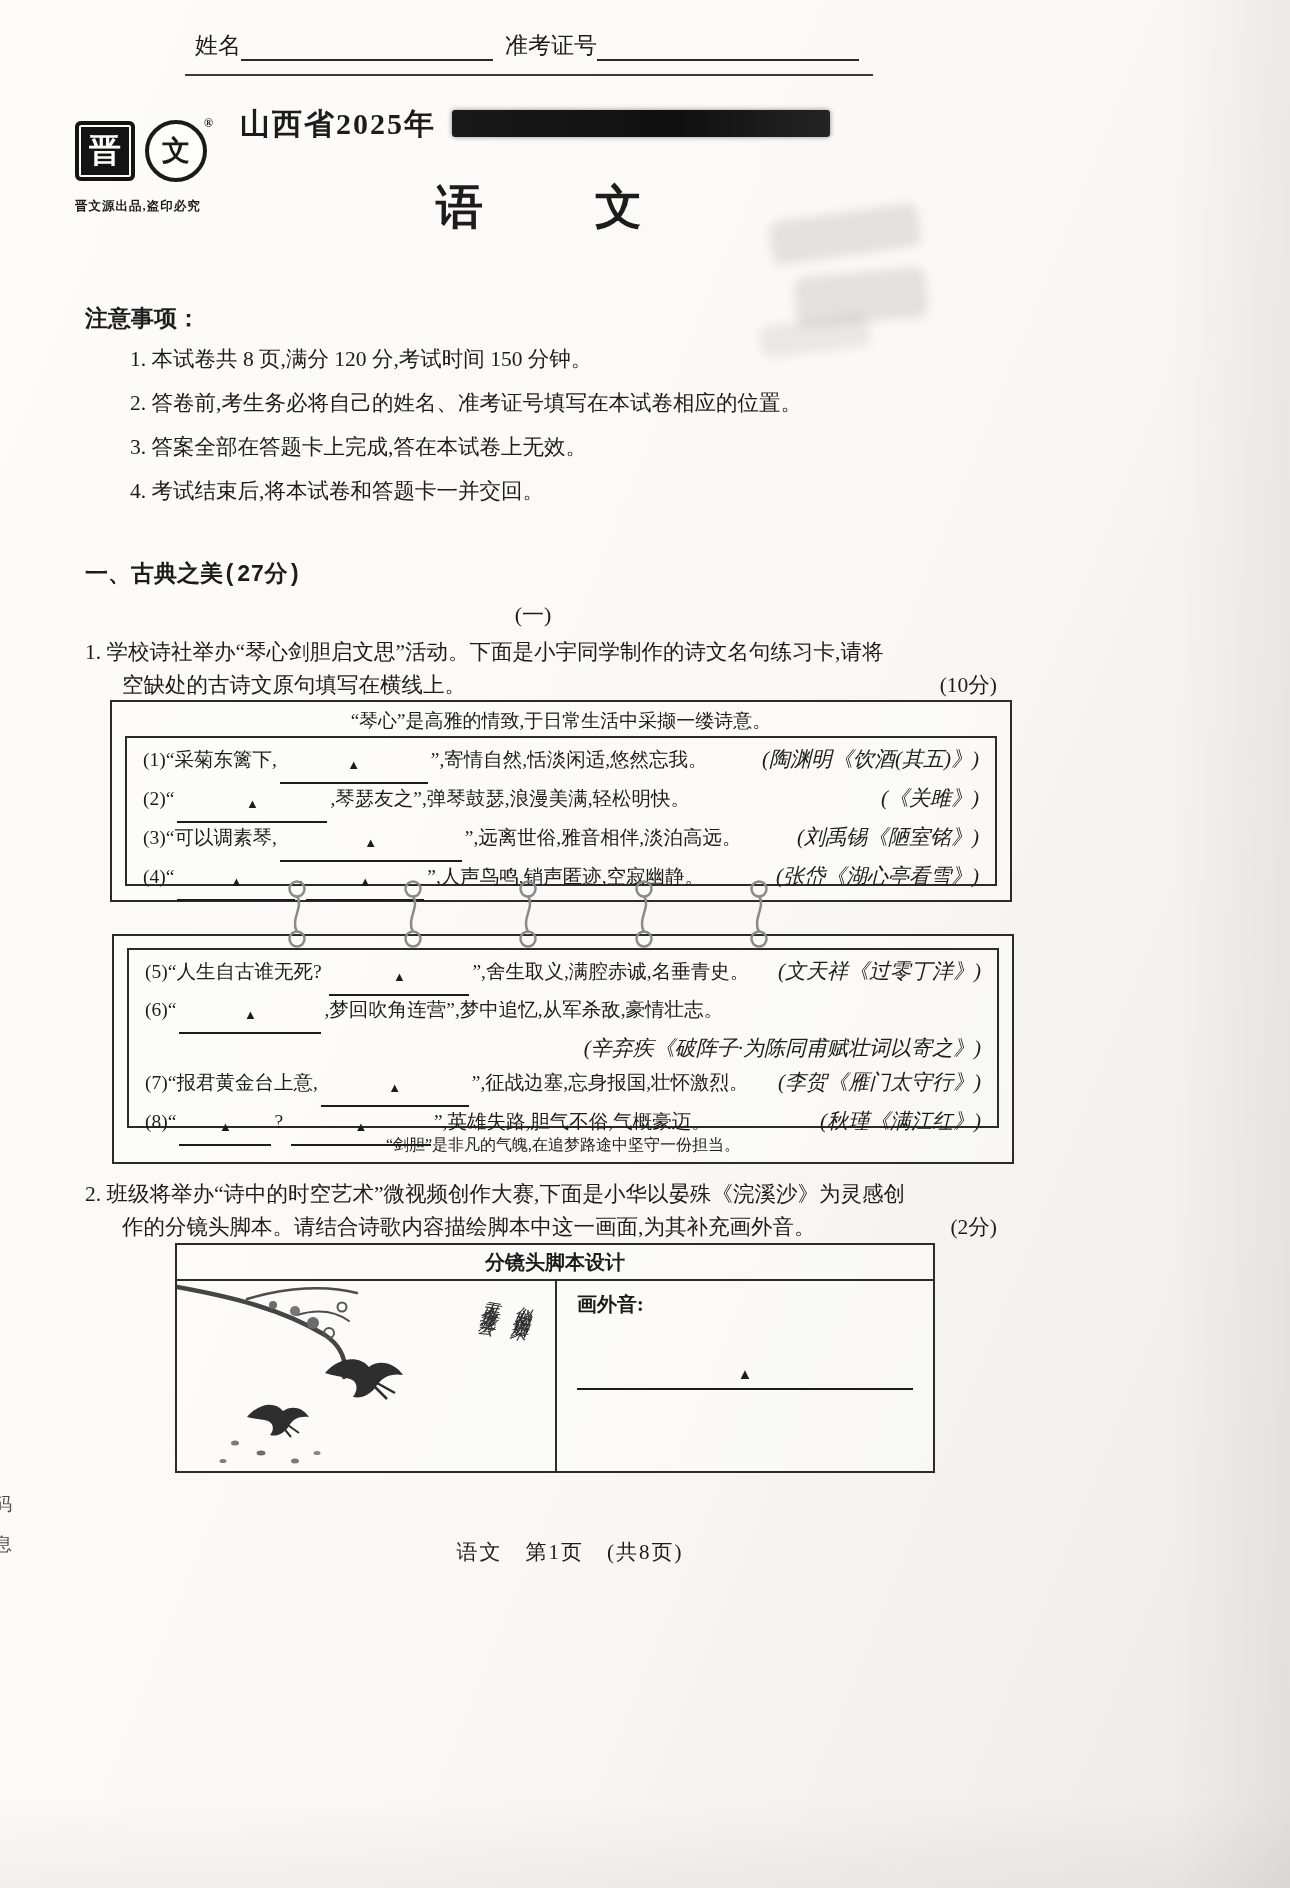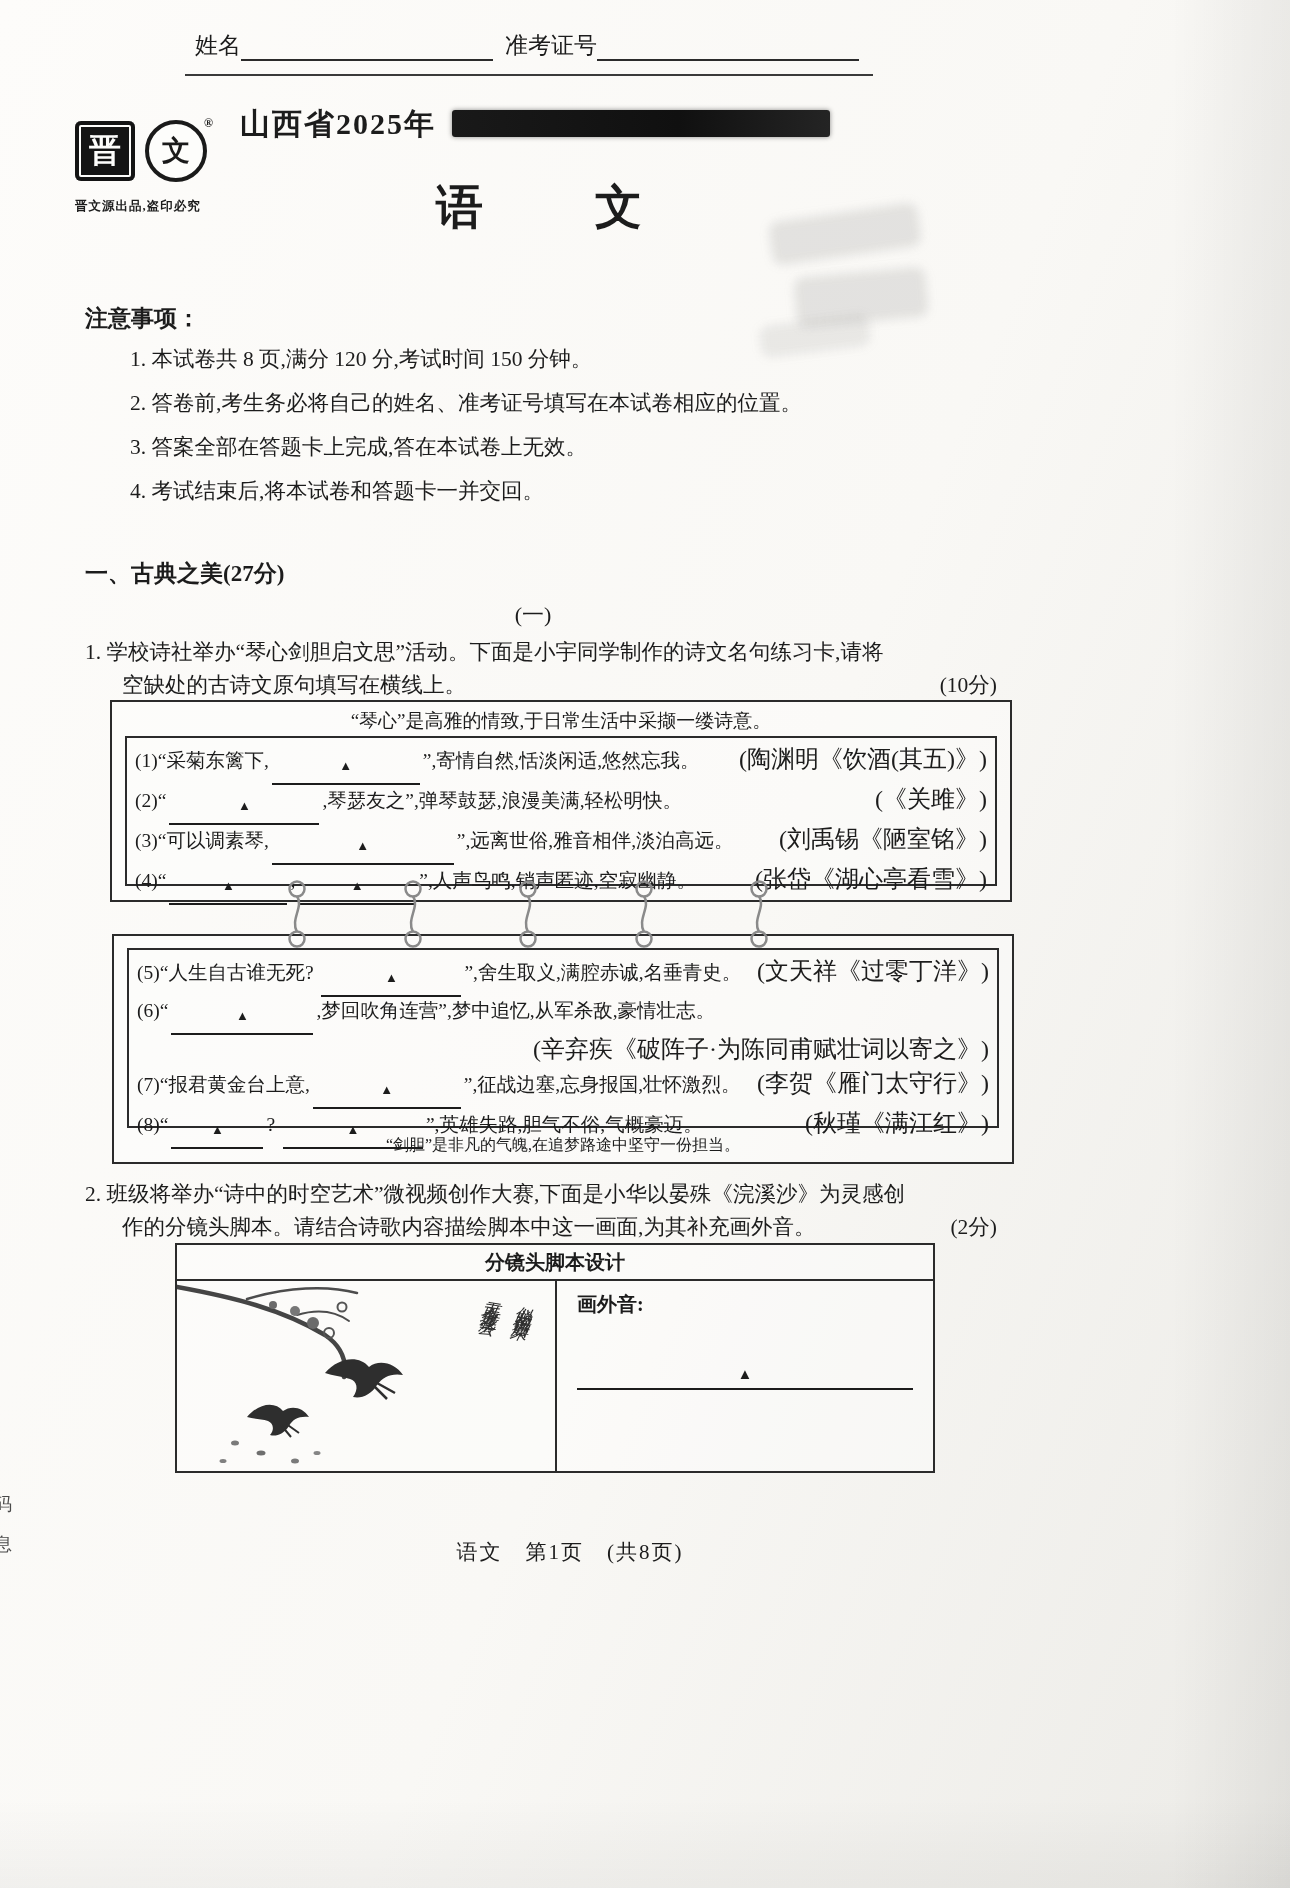--- a/index.html
+++ b/index.html
@@ -52,40 +52,40 @@
   .smudge-1 { left:770px; top:212px; width:150px; height:44px; transform:rotate(-8deg); }
   .smudge-2 { left:795px; top:272px; width:132px; height:50px; transform:rotate(-5deg); }
   .smudge-3 { left:760px; top:320px; width:110px; height:32px; transform:rotate(-7deg); background:rgba(110,110,110,.12); }
 
   
   .notice-heading { left:85px; top:303px; font-size:23px; font-weight:bold; }
   .notice-list { left:130px; top:344px; width:880px; font-size:21.5px; }
   .notice-item { line-height:30px; margin-bottom:14px; }
 
   
-  .sec-heading { left:85px; top:558px; font-size:23px; font-weight:bold; }
+  .sec-heading { left:85px; top:558px; font-size:23px; font-weight:bold;font-family:Liberation Mono, monospace; }
   .part-label { left:0; top:600px; width:1066px; text-align:center; font-size:22px; }
 
   .q-line1 { left:85px; top:636px; width:935px; font-size:21.5px; line-height:32px; }
   .q-line2 { left:122px; top:670px; width:875px; font-size:21.5px; display:flex; justify-content:space-between; }
 
   
   .card { border:2px solid #2b2b2b; background:rgba(255,255,255,.35); }
   .card-top { left:110px; top:700px; width:902px; height:202px; }
   .card-top-header { position:absolute; top:6px; left:0; width:100%; text-align:center; font-size:19px; }
-  .card-inner { position:absolute; left:13px; right:13px; border:2px solid #2b2b2b; padding:4px 8px; }
+  .card-inner { position:absolute; left:13px; right:13px; border:2px solid #2b2b2b; padding:4px 16px; }
   .inner-top { top:34px; bottom:14px; }
   .card-bottom { left:112px; top:934px; width:902px; height:230px; }
   .inner-bottom { top:12px; height:180px; }
   .card-bottom-footer { position:absolute; bottom:2px; left:0; width:100%; text-align:center; font-size:16px; line-height:30px; }
 
   .qrow { display:flex; align-items:baseline; line-height:35px; font-size:19.5px; white-space:nowrap; }
   .inner-bottom .qrow { line-height:34px; }
   .qmain { display:inline-block; }
-  .qsrc { margin-left:auto; font-size:24px; }
+  .qsrc { margin-left:auto; font-size:21px;font-style:italic; }
   .blank {
     display:inline-flex; justify-content:center; align-items:flex-end;
     border-bottom:2px solid #1c1c1c; height:20px; font-size:13px;
     margin:0 3px; position:relative; top:3px;
   }
 
   
   .rings { left:282px; top:879px; width:492px; height:72px; display:flex; justify-content:space-between; z-index:5; }
   .ring svg { display:block; }
 

